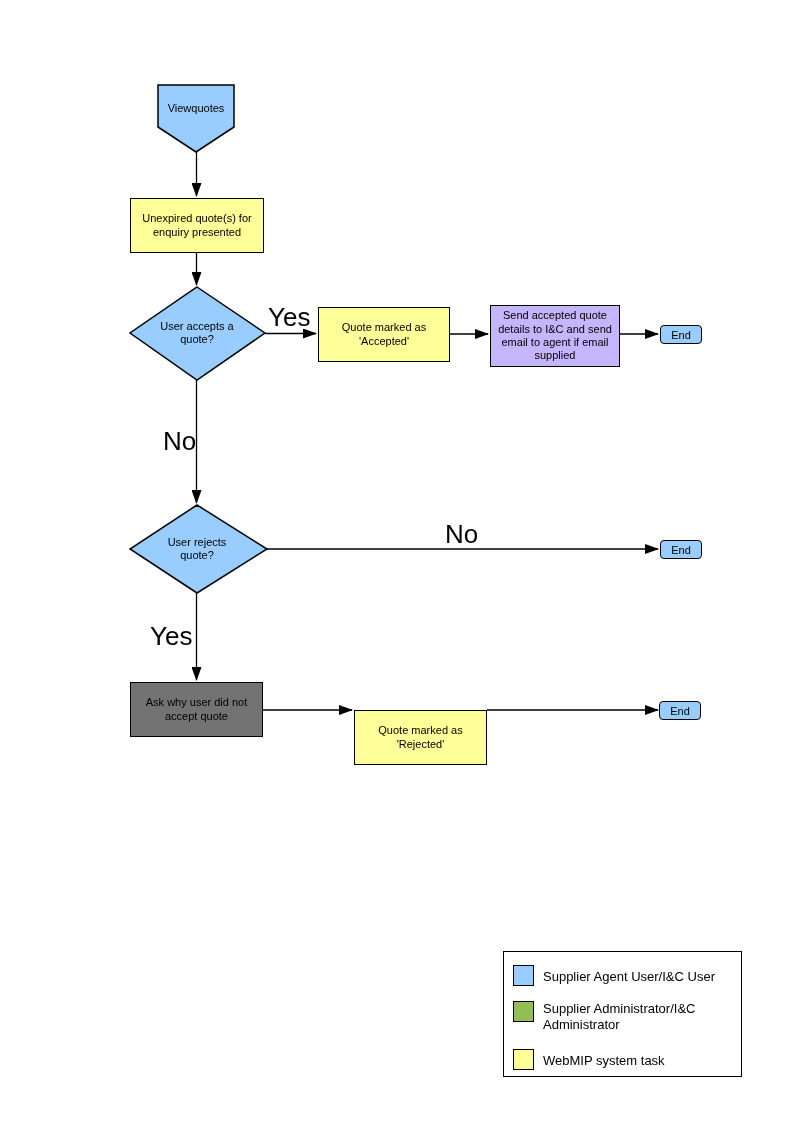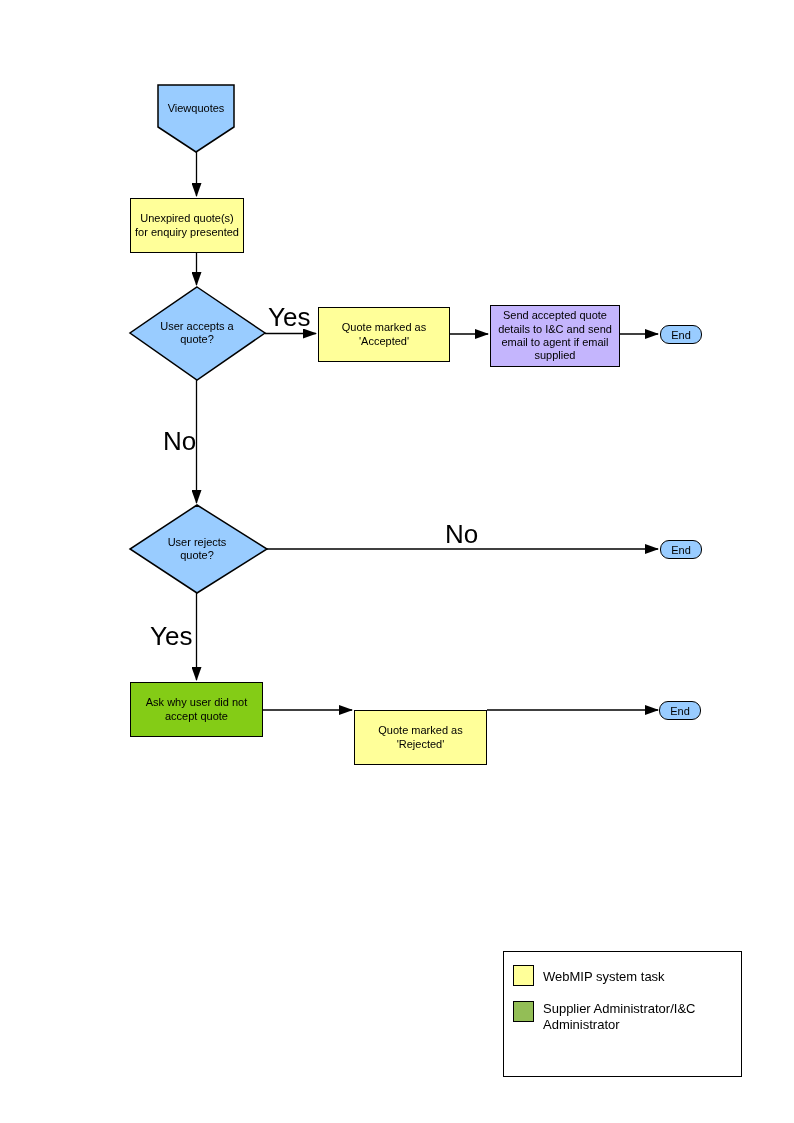--- a/index.html
+++ b/index.html
@@ -33,21 +33,21 @@
     font-size: 11px;
     line-height: 1.22;
     padding: 2px 4px;
     box-sizing: border-box;
   }
   .end-capsule {
     position: absolute;
     width: 42px;
     height: 19px;
     border: 1.5px solid #000;
-    border-radius: 9px;
+    border-radius: 4px;
     display: flex;
     align-items: center;
     justify-content: center;
     font-size: 11px;
     box-sizing: border-box;
   }
   .edge-label {
     position: absolute;
     font-size: 26px;
     line-height: 1;
@@ -107,49 +107,53 @@
     <line x1="620" y1="334" x2="658" y2="334" stroke="#000" stroke-width="1.3" marker-end="url(#arrow)"></line>
     <line x1="196.5" y1="380" x2="196.5" y2="503" stroke="#000" stroke-width="1.3" marker-end="url(#arrow)"></line>
     <line x1="267" y1="549" x2="658" y2="549" stroke="#000" stroke-width="1.3" marker-end="url(#arrow)"></line>
     <line x1="196.5" y1="593" x2="196.5" y2="680" stroke="#000" stroke-width="1.3" marker-end="url(#arrow)"></line>
     <line x1="263" y1="710" x2="352" y2="710" stroke="#000" stroke-width="1.3" marker-end="url(#arrow)"></line>
     <line x1="487" y1="710" x2="658" y2="710" stroke="#000" stroke-width="1.3" marker-end="url(#arrow)"></line>
   </svg>
 
   <div class="node-label" style="left:158px; top:85px; width:76px; height:48px;">Viewquotes</div>
 
-  <div class="task-box" style="left: 130px; top: 198px; width: 114px; height: 55px; background-color: rgb(255, 255, 153);">Unexpired quote(s) for enquiry presented</div>
+  <div class="task-box" style="left: 130px; top: 198px; width: 134px; height: 55px; background-color: rgb(255, 255, 153);">Unexpired quote(s) for enquiry presented</div>
 
   <div class="task-box" style="left: 318px; top: 307px; width: 132px; height: 55px; background-color: rgb(255, 255, 153);">Quote marked as 'Accepted'</div>
 
   <div class="task-box" style="left: 490px; top: 305px; width: 130px; height: 62px; background-color: #c4b5fd;">Send accepted quote details to I&amp;C and send email to agent if email supplied</div>
 
-  <div class="task-box" style="left: 130px; top: 682px; width: 133px; height: 55px; background-color: #84cc16;">Ask why user did not accept quote</div>
+  <div class="task-box" style="left: 130px; top: 682px; width: 133px; height: 55px; background-color: #737373;">Ask why user did not accept quote</div>
 
   <div class="task-box" style="left: 354px; top: 682px; width: 133px; height: 55px; background-color: rgb(255, 255, 153); margin-top: 28px;">Quote marked as 'Rejected'</div>
 
   <div class="node-label" style="left:152px; top:307px; width:90px; height:52px;">User accepts a quote?</div>
 
   <div class="node-label" style="left:157px; top:523px; width:80px; height:52px;">User rejects quote?</div>
 
   <div class="end-capsule" style="left: 660px; top: 325px; background-color: rgb(153, 204, 255);">End</div>
 
   <div class="end-capsule" style="left: 660px; top: 540px; background-color: rgb(153, 204, 255);">End</div>
 
   <div class="end-capsule" style="left: 659px; top: 701px; background-color: rgb(153, 204, 255);">End</div>
 
   <div class="edge-label" style="left:268px; top:304px;">Yes</div>
   <div class="edge-label" style="left:163px; top:428px;">No</div>
   <div class="edge-label" style="left:445px; top:521px;">No</div>
   <div class="edge-label" style="left:150px; top:623px;">Yes</div>
 
   <div id="legend">
     <div class="legend-row">
-      <div class="legend-swatch" style="background-color: rgb(255, 255, 153);"></div>
-      <div class="legend-label" style="padding-top:4px;">WebMIP system task</div>
+      <div class="legend-swatch" style="background-color: rgb(153, 204, 255);"></div>
+      <div class="legend-label" style="padding-top:4px;">Supplier Agent User/I&amp;C User</div>
     </div>
     <div class="legend-row">
       <div class="legend-swatch" style="background-color: rgb(147, 190, 86);"></div>
       <div class="legend-label" style="width:185px; padding-top:0;">Supplier Administrator/I&amp;C Administrator</div>
+    </div>
+    <div class="legend-row">
+      <div class="legend-swatch" style="background-color: rgb(255, 255, 153);"></div>
+      <div class="legend-label" style="padding-top:4px;">WebMIP system task</div>
     </div>
   </div>
 
 </div>
 
 </body></html>

